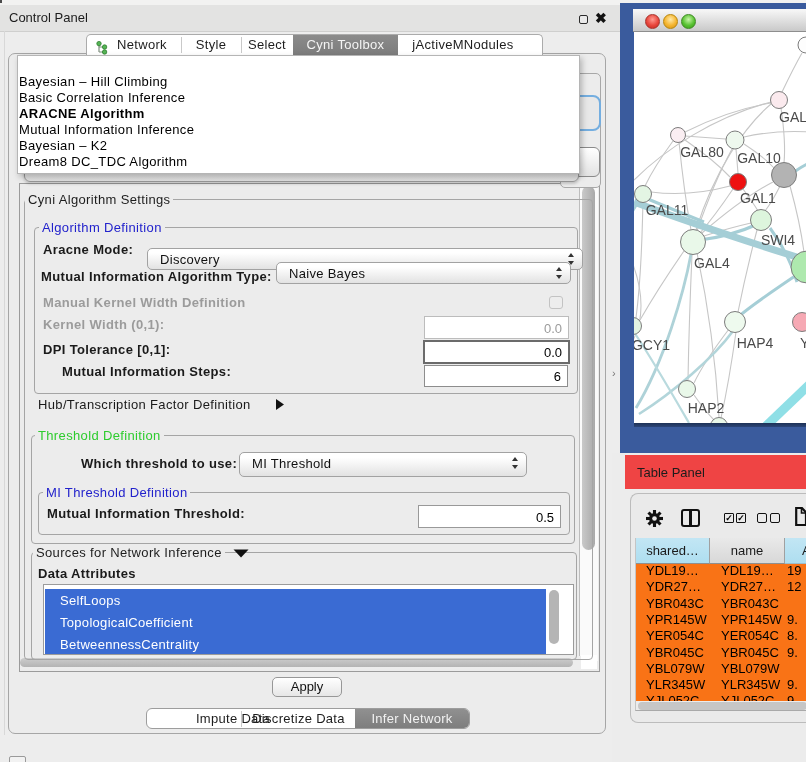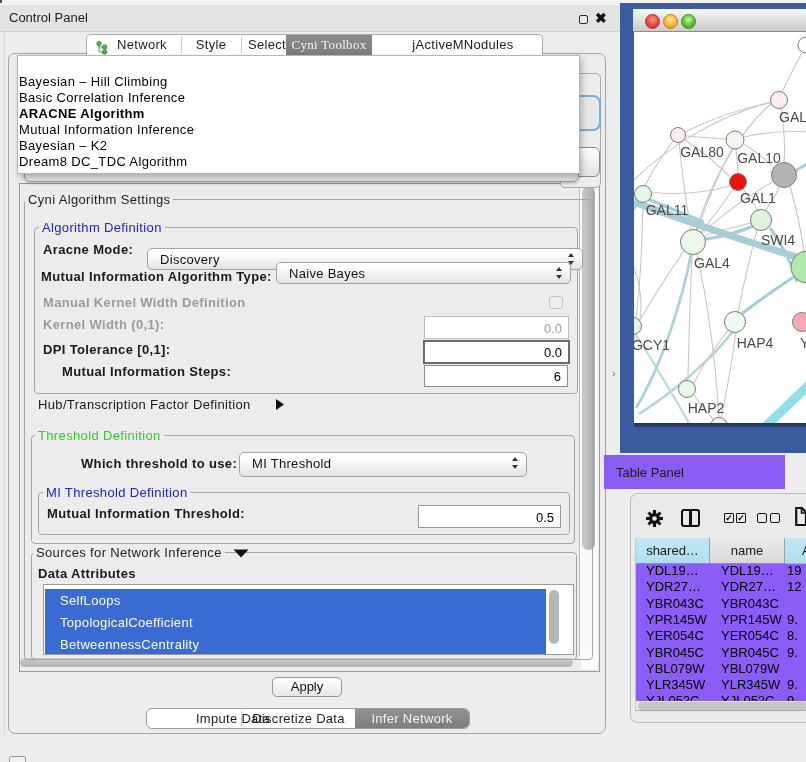--- a/index.html
+++ b/index.html
@@ -51,21 +51,21 @@
         <path d="M4 3 L4 11 M4 6 L9 6 M4 11 L9 11" stroke="#7f8f7f" stroke-width="1.2" fill="none"></path>
         <circle cx="4" cy="2.6" r="2.2" fill="#55b555" stroke="#2e7d2e" stroke-width="0.8"></circle>
         <circle cx="9.6" cy="6" r="2.2" fill="#55b555" stroke="#2e7d2e" stroke-width="0.8"></circle>
         <circle cx="9.6" cy="11" r="2.2" fill="#55b555" stroke="#2e7d2e" stroke-width="0.8"></circle>
       </svg>
     <span style="margin-left:16px;">Network</span></div>
   <div class="sep" style="left:94px;"></div>
   <div class="seg" style="left:94px;width:60px;">Style</div>
   <div class="sep" style="left:154px;"></div>
   <div class="seg" style="left:154px;width:52px;">Select</div>
-  <div class="seg" id="seg-cyni" style="left:199px;width:86px;font-family:Liberation Serif, serif;">Cyni Toolbox</div>
+  <div class="seg" id="seg-cyni" style="left:206px;width:105px;">Cyni Toolbox</div>
   <div class="seg" style="left:311px;width:130px;">jActiveMNodules</div>
 </div>
 <div class="abs" id="scrollarea"></div>
 <div class="abs" id="vscroll"></div>
 <div class="abs" id="vthumb"></div>
 <div class="abs" id="hscroll"></div>
 <div class="abs" id="hthumb"></div>
 <div class="abs" style="left:581px;top:655px;width:16px;height:14px;background:#fff;"></div>
 
 <div class="group" style="left:24px;top:199px;width:567px;height:459px;border-radius:4px;"></div>
@@ -233,21 +233,21 @@
   <text x="144" y="213" text-anchor="middle">SWI4</text>
   <text x="78" y="236" text-anchor="middle">GAL4</text>
   <text x="17" y="318" text-anchor="middle">GCY1</text>
   <text x="121" y="316" text-anchor="middle">HAP4</text>
   <text x="166" y="316">Y</text>
   <text x="72" y="381" text-anchor="middle">HAP2</text>
 </g>
 </svg>
 <div class="abs" style="left:634px;top:423px;width:172px;height:4px;background:linear-gradient(#1d3156,#2c4577);"></div>
 <div class="abs" style="left:612px;top:453px;width:194px;height:309px;background:#ececec;"></div>
-<div class="abs" style="left:604px;top:455px;width:181px;height:34px;background:#8b5cf6;">
+<div class="abs" style="left:625px;top:455px;width:181px;height:34px;background:#ef4444;">
     <span style="position:absolute;left:12px;top:10px;font-size:13px;color:#1c1c1c;">Table Panel</span>
   </div>
 
 <div class="abs" style="left:630px;top:493px;width:180px;height:228px;background:#eaeaea;border:1px solid #bcbcbc;border-radius:8px 0 0 8px;border-right:none;"></div>
 
 <svg class="abs" style="left:645px;top:509px;" width="19" height="19" viewBox="0 0 19 19">
   <g fill="#111">
       <circle cx="9.5" cy="9.5" r="5.4"></circle>
   <g stroke="#111" stroke-width="3.1">
         <line x1="9.5" y1="1" x2="9.5" y2="18"></line>
@@ -263,21 +263,21 @@
   </div>
 <div class="abs" style="left:724px;top:513px;width:8px;height:8px;border:1.5px solid #111;border-radius:1px;font-size:9px;line-height:8px;font-weight:bold;text-align:center;">✓</div>
 <div class="abs" style="left:736px;top:513px;width:8px;height:8px;border:1.5px solid #111;border-radius:1px;font-size:9px;line-height:8px;font-weight:bold;text-align:center;">✓</div>
 <div class="abs" style="left:757px;top:513px;width:8px;height:8px;border:1.5px solid #111;border-radius:2px;"></div>
 <div class="abs" style="left:770px;top:513px;width:8px;height:8px;border:1.5px solid #111;border-radius:2px;"></div>
 <svg class="abs" style="left:795px;top:506px;" width="11" height="21" viewBox="0 0 11 21">
     <path d="M1.2 2 L7 2 L11 6.5 L11 19 L1.2 19 Z" fill="none" stroke="#111" stroke-width="2.2"></path>
     <path d="M6.5 2 L6.5 7 L11 7" fill="none" stroke="#111" stroke-width="1.6"></path>
   </svg>
 
-<div class="abs" style="left:635px;top:538px;width:171px;height:172px;background:#8b5cf6;border-left:1px solid #c5c5c5;border-bottom:1px solid #a9a9a9;overflow:hidden;font-size:13px;">
+<div class="abs" style="left:635px;top:538px;width:171px;height:172px;background:#f97316;border-left:1px solid #c5c5c5;border-bottom:1px solid #a9a9a9;overflow:hidden;font-size:13px;">
   <div style="position:absolute;left:0;top:0;width:73px;height:25px;background:linear-gradient(#c2e6f4,#aedef0);border-right:1px solid #a0a0a0;border-bottom:1px solid #8f8f8f;text-align:center;line-height:25px;color:#1a1a1a;">shared…</div>
   <div style="position:absolute;left:74px;top:0;width:74px;height:25px;background:linear-gradient(#e9e9e9,#d8d8d8);border-right:1px solid #a0a0a0;border-bottom:1px solid #8f8f8f;text-align:center;line-height:25px;color:#1a1a1a;">name</div>
   <div style="position:absolute;left:149px;top:0;width:22px;height:25px;background:linear-gradient(#c2e6f4,#aedef0);border-bottom:1px solid #9bbecd;line-height:25px;color:#1a1a1a;padding-left:17px;">A</div>
   <div style="position:absolute;left:0;top:25px;width:171px;line-height:16.3px;color:#000;">
     <div>
         <span style="position:absolute;left:10px;">YDL19…</span>
         <span style="position:absolute;left:85px;">YDL19…</span>
         <span style="position:absolute;left:151px;">19</span>
       </div>
     <div style="position:absolute;top:16.3px;width:100%;">

